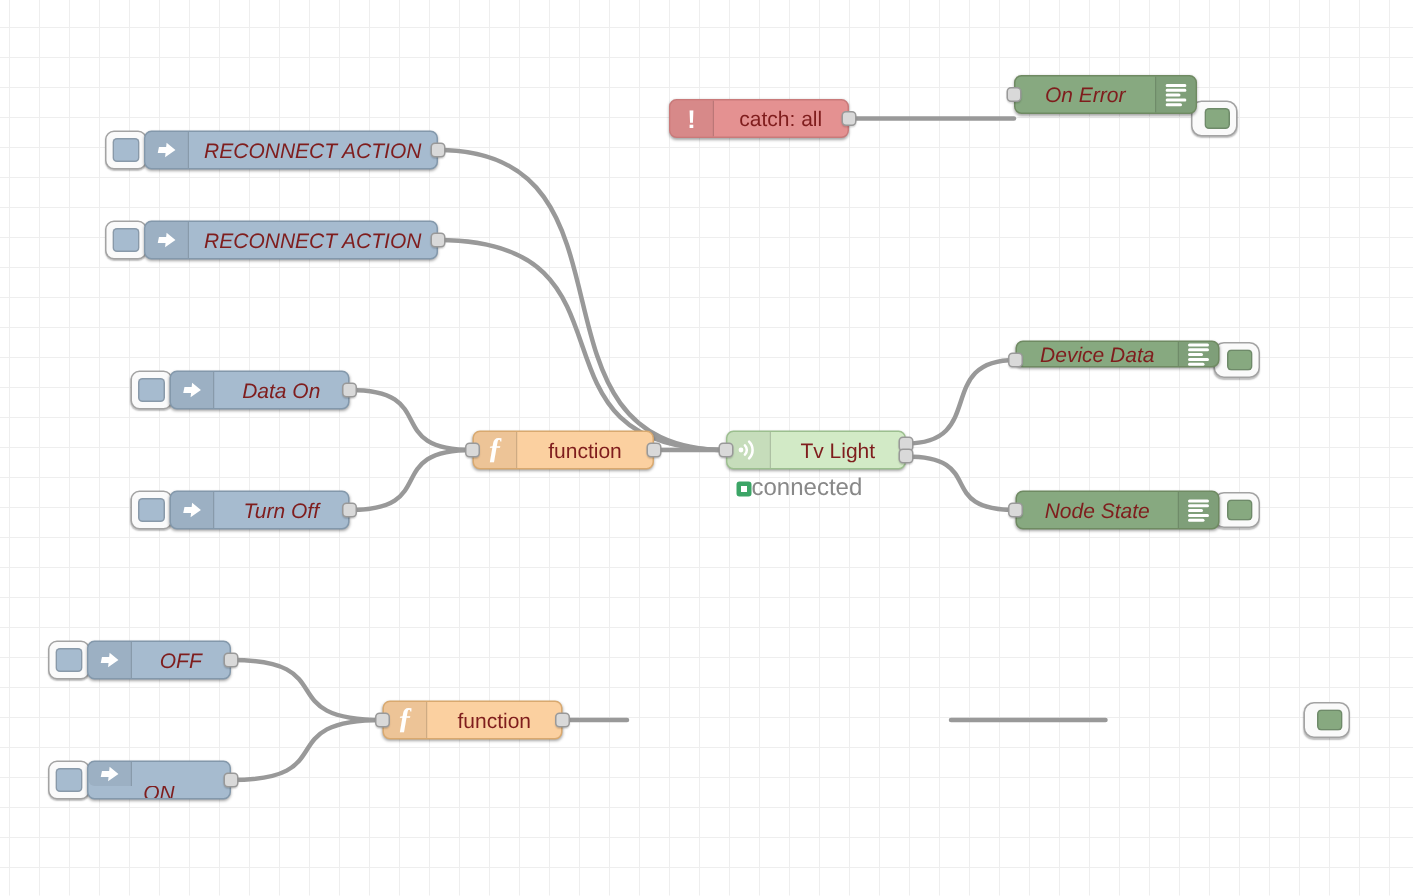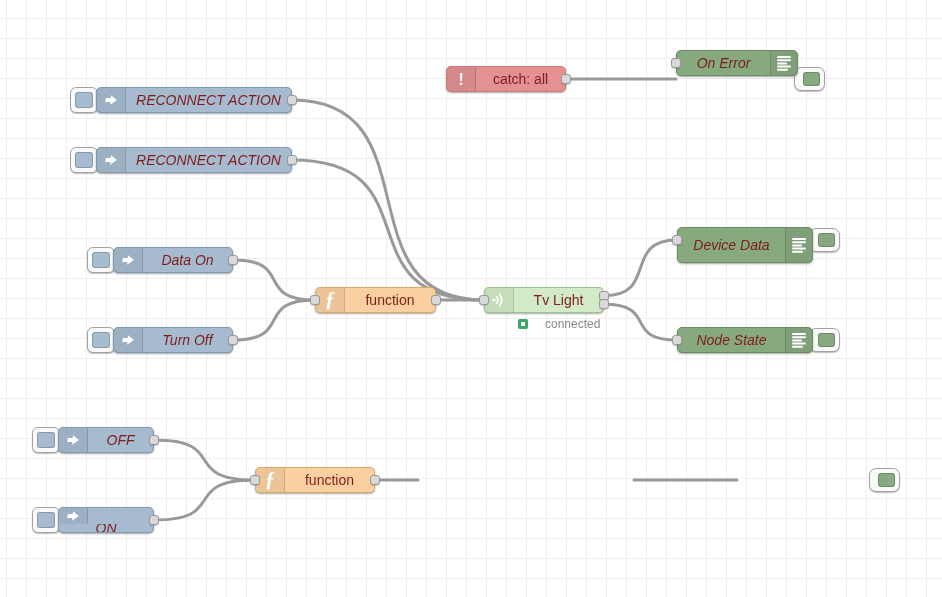--- a/index.html
+++ b/index.html
@@ -20,22 +20,22 @@
   .nlabel{flex:1;display:flex;align-items:center;justify-content:center;
     font-size:14px;color:#7f1d1d;white-space:nowrap;padding:0 4px;overflow:hidden;}
   .nlabel.it{font-style:italic;}
   .port{position:absolute;width:10px;height:10px;background:#d9d9d9;
     border:1px solid #999;border-radius:3px;box-sizing:border-box;z-index:4;
     box-shadow:0 1px 1px rgba(0,0,0,.15);}
   .btn{position:absolute;background:#fafafa;border:1px solid #a3a3a3;
     box-sizing:border-box;z-index:2;box-shadow:0 1px 1px rgba(0,0,0,.25);}
   .btn .inner{position:absolute;inset:4px;border-radius:3px;
     border:1px solid rgba(0,0,0,.18);}
-  .status{position:absolute;display:flex;align-items:center;gap:17px;z-index:3;
-    font-size:12px;color:#888;margin-left:27px;}
+  .status{position:absolute;display:flex;align-items:center;gap:0;z-index:3;
+    font-size:16px;color:#888;}
   .ring{width:10px;height:10px;box-sizing:border-box;border:3px solid #3ba566;
     border-radius:2px;background:#fff;flex:0 0 auto;}
   .ficon{font-family:"Liberation Serif",serif;font-style:italic;font-weight:bold;
     color:#fff;font-size:20px;line-height:1;padding-bottom:3px;}
   .cicon{color:#fff;font-weight:bold;font-size:17px;line-height:1;}
 </style>
 </head>
 <body>
 
 <div id="canvas" style="width: 942px; height: 597px;">
@@ -146,21 +146,21 @@
       <div class="port" style="right: -6px; top: 2.66667px;"></div>
       <div class="port" style="right: -6px; top: 11.3333px;"></div>
     </div>
     <div class="status" style="left: 491px; top: 317px;">
       <div class="ring" style="border-color: rgb(59, 165, 102);"></div>
       <span>connected</span>
     </div>
     <div class="btn" style="left: 809px; top: 228px; width: 31px; height: 24px; border-radius: 7px;">
       <div class="inner" style="background: rgb(135, 169, 128); left: 8px;"></div>
     </div>
-    <div class="node" style="left: 677px; top: 227px; width: 136px; height: 36px; background: rgb(135, 169, 128); border-color: rgb(111, 138, 98);">
+    <div class="node" style="left: 677px; top: 227px; width: 136px; height: 18px; background: rgb(135, 169, 128); border-color: rgb(111, 138, 98);">
       <div class="nlabel it">Device Data</div>
       <div class="strip right">
         <svg width="14" height="17" viewBox="0 0 14 17">
           <g stroke="#fff" stroke-width="2" stroke-linecap="round">
             <line x1="1" y1="2" x2="13" y2="2"></line>
             <line x1="1" y1="5.2" x2="13" y2="5.2"></line>
             <line x1="1" y1="8.4" x2="9" y2="8.4"></line>
             <line x1="1" y1="11.6" x2="13" y2="11.6"></line>
             <line x1="1" y1="14.8" x2="10" y2="14.8"></line>
           </g>

